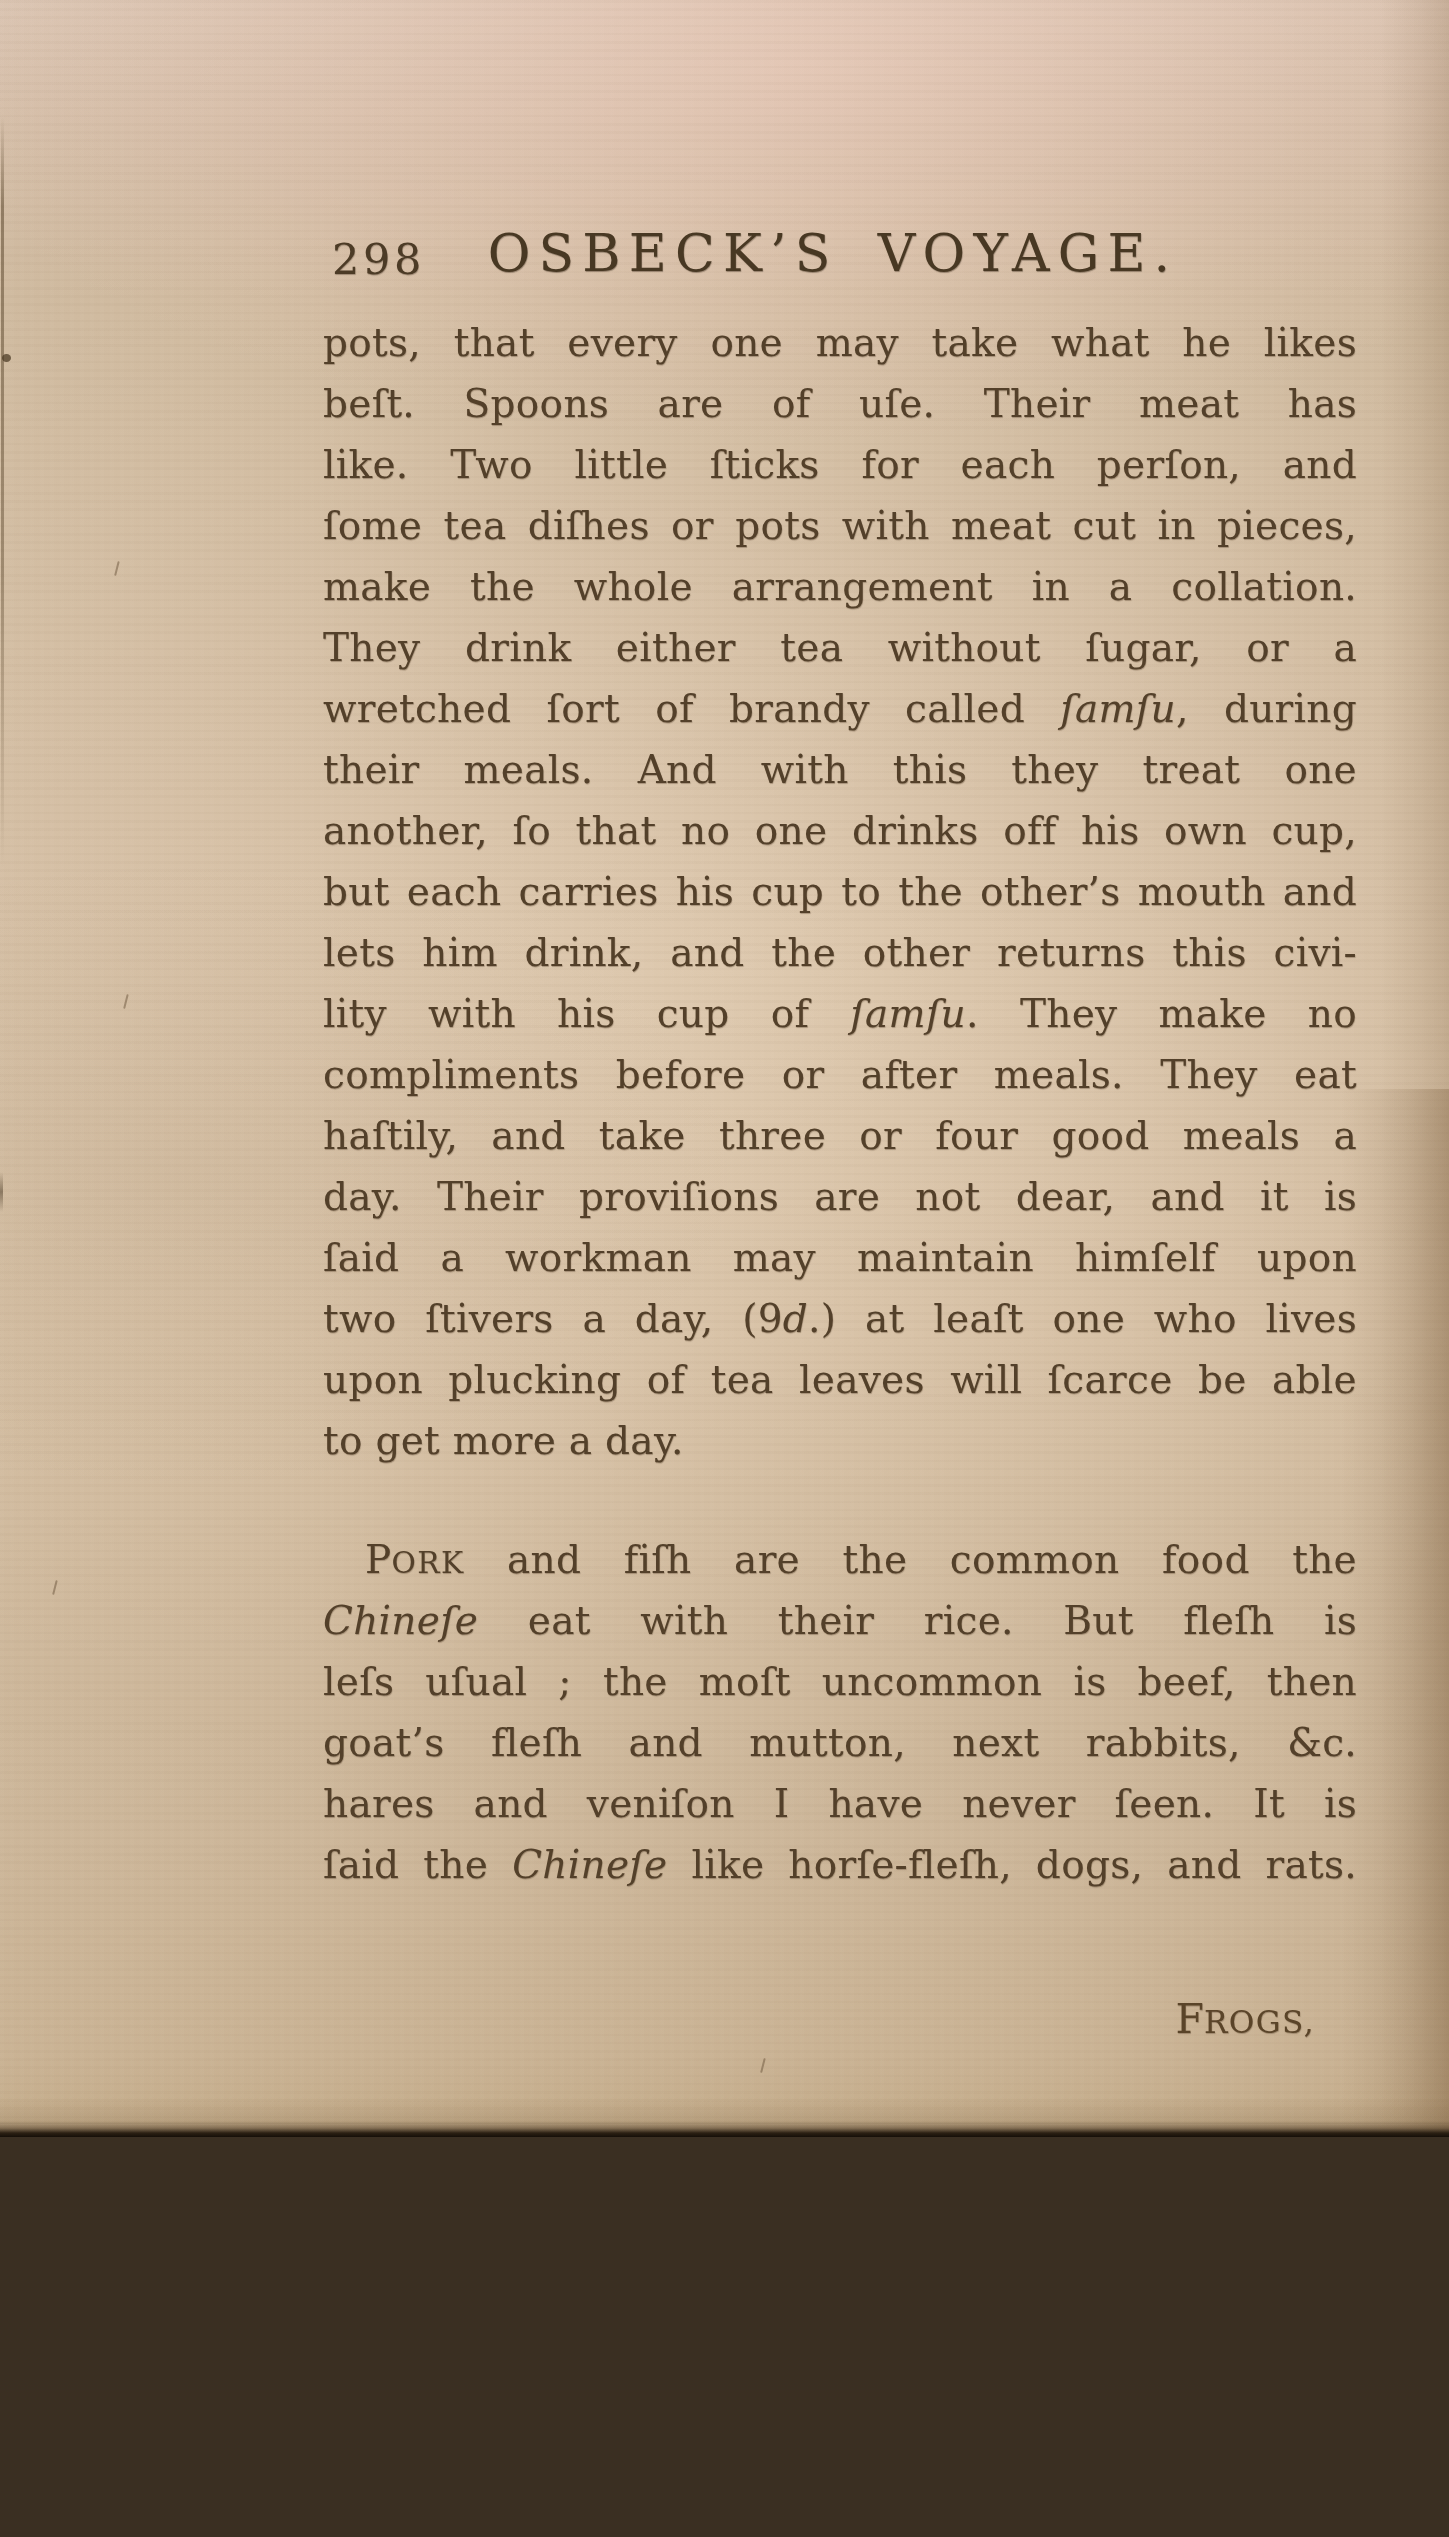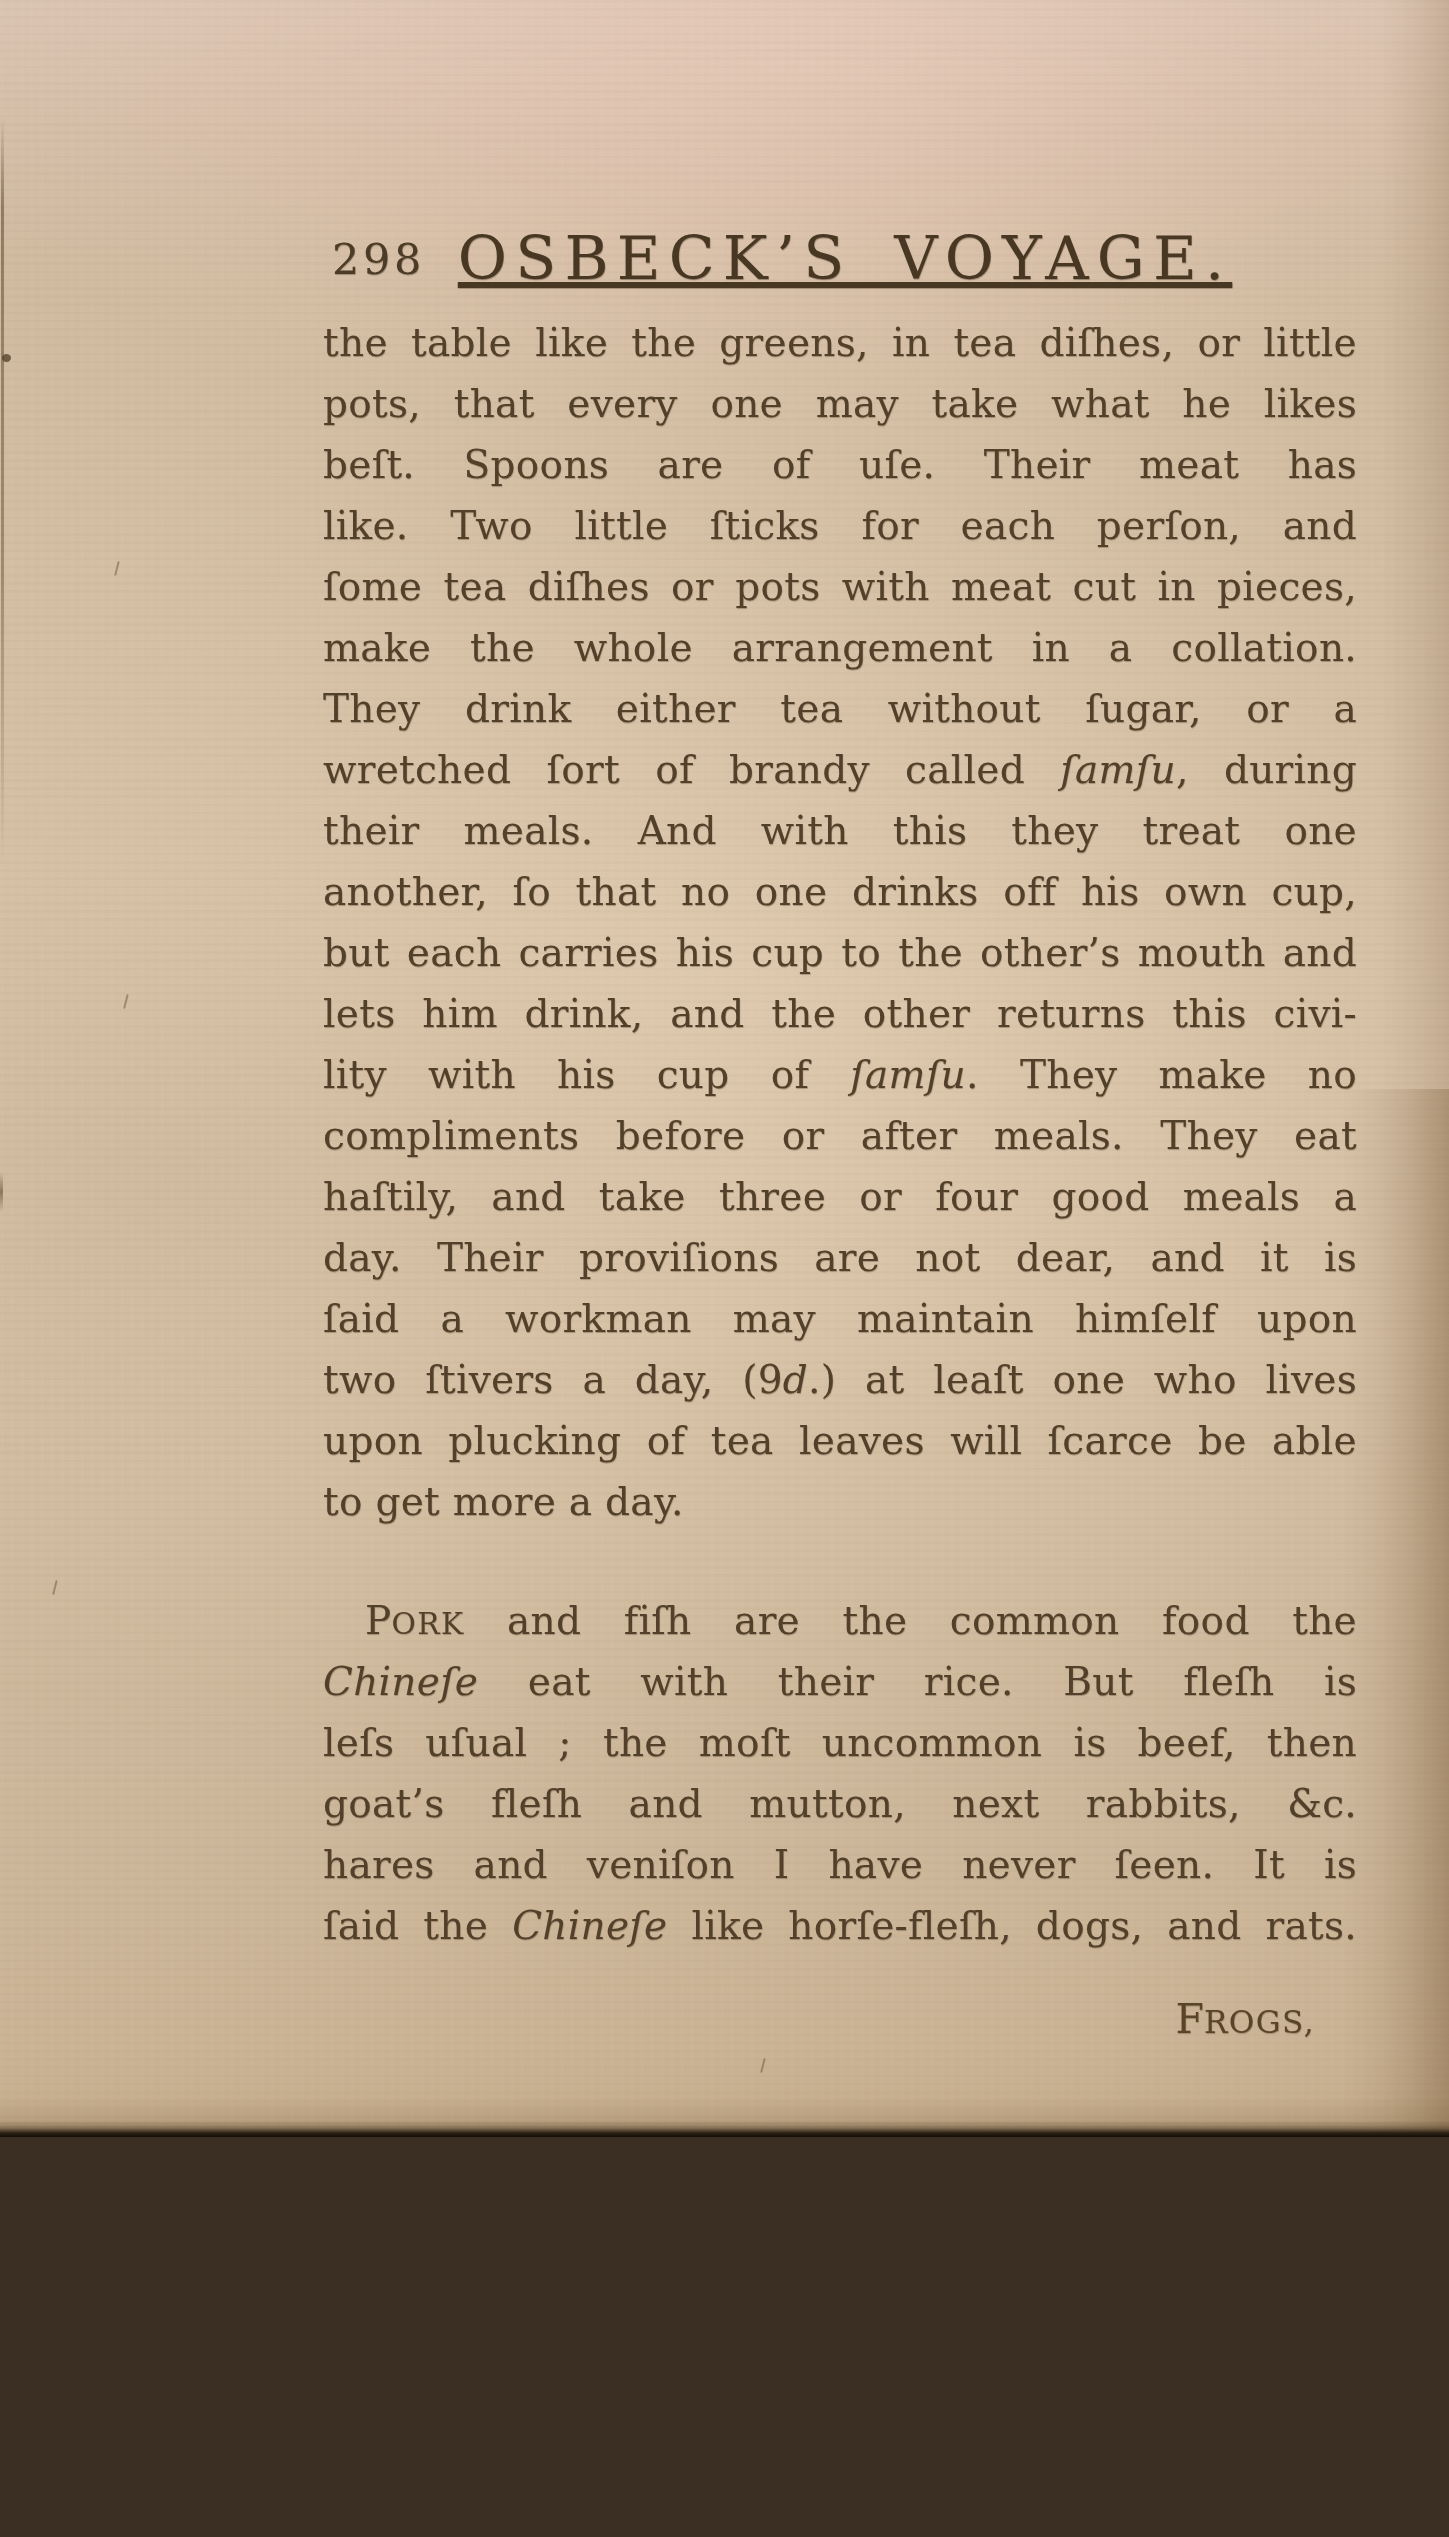--- a/index.html
+++ b/index.html
@@ -46,24 +46,23 @@
     background:linear-gradient(180deg, rgba(110,86,56,0) 0%, rgba(110,86,56,0.18) 100%);
   }
 
   .header{position:absolute;left:0;top:223px;width:100%;height:73px;}
   .pagenum{
     position:absolute;left:332px;top:11px;
     font-size:43px;letter-spacing:3.6px;color:#4c3b26;
     text-shadow:0.5px 0.6px 0.9px rgba(60,44,26,0.35);
   }
   .title{
-    position:absolute;left:328px;top:0;width:1034px;text-align:center;
-    font-size:60px;letter-spacing:8.2px;word-spacing:14.5px;color:#483823;
+    position:absolute;left:316px;top:0;width:1034px;text-align:center;
+    font-size:52px;letter-spacing:8.2px;word-spacing:14.5px;color:#483823;
     text-shadow:0.5px 0.7px 0.9px rgba(55,41,24,0.4);
-    text-decoration:underline;
   }
 
   .textcol{position:absolute;left:323px;top:312px;width:1034px;}
   .para{margin:0;}
   .para + .para{margin-top:58px;}
   .line{
     height:61px;line-height:61px;font-size:39px;
     text-align:justify;text-align-last:justify;
     letter-spacing:0.3px;
     text-shadow:0.5px 0.5px 0.8px rgba(72,53,31,0.33);
@@ -104,21 +103,20 @@
   <div class="edge-left"></div>
   <div class="edge-left-tick"></div>
 
   <div class="header">
     <span class="pagenum">298</span>
     <span class="title">OSBECK’S VOYAGE.</span>
   </div>
 
   <div class="textcol" id="textcol">
       <div class="para">
-        <div class="line"><span>the table like the greens, in tea diſhes, or little</span></div>
         <div class="line"><span>pots, that every one may take what he likes</span></div>
         <div class="line"><span>beſt. Spoons are of uſe. Their meat has</span></div>
         <div class="line"><span>like. Two little ſticks for each perſon, and</span></div>
         <div class="line"><span>ſome tea diſhes or pots with meat cut in pieces,</span></div>
         <div class="line"><span>make the whole arrangement in a collation.</span></div>
         <div class="line"><span>They drink either tea without ſugar, or a</span></div>
         <div class="line"><span>wretched ſort of brandy called </span><span class="i">ſamſu</span><span>, during</span></div>
         <div class="line"><span>their meals. And with this they treat one</span></div>
         <div class="line"><span>another, ſo that no one drinks off his own cup,</span></div>
         <div class="line"><span>but each carries his cup to the other’s mouth and</span></div>

